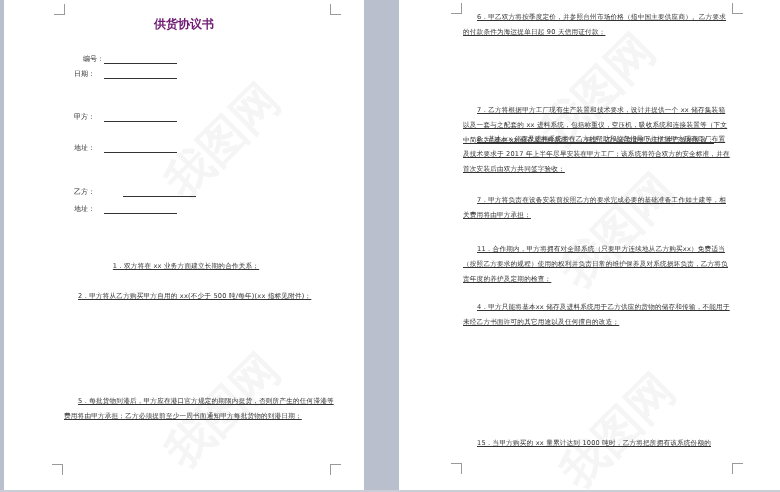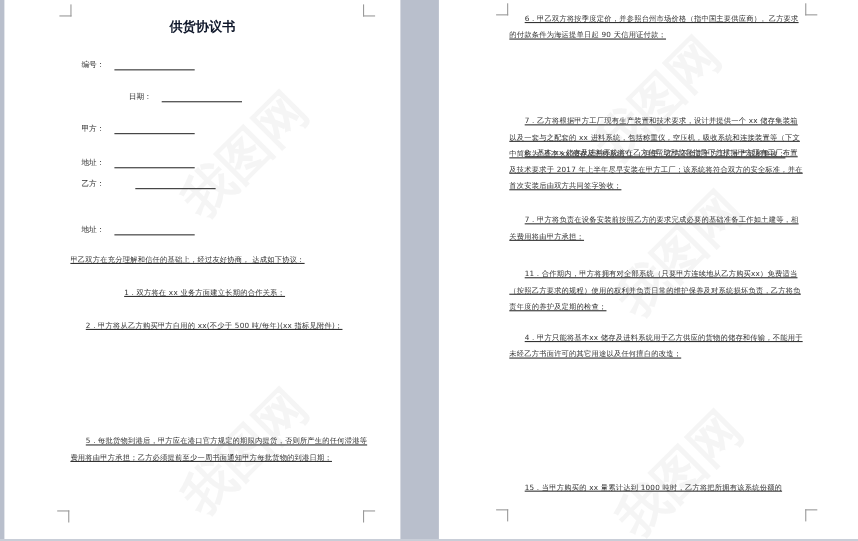--- a/index.html
+++ b/index.html
@@ -38,21 +38,21 @@
     .corner.br { border-left-width: 1px; border-top-width: 1px; }
 
     .doc-title {
       position: absolute;
       left: 0; right: 0;
       top: 16px;
       text-align: center;
       font-family: "DejaVu Serif", "Liberation Serif", serif;
       font-weight: bold;
       font-size: 12px;
-      color: #0f172a;
+      color: #701a75;
     }
     .field {
       position: absolute;
       left: 70px;
       font-size: 7px;
       color: #333;
       display: flex;
       align-items: flex-end;
     }
     .field .label { width: 30px; }
@@ -97,46 +97,45 @@
   <div class="corner tl" style="left:50px; top:4px;"></div>
   <div class="corner tr" style="left:326px; top:4px;"></div>
   <div class="corner bl" style="left:48px; top:464px;"></div>
   <div class="corner br" style="left:326px; top:464px;"></div>
 
   <div class="watermark" style="left:150px; top:110px;">我图网</div>
   <div class="watermark" style="left:150px; top:380px;">我图网</div>
 
   <div class="doc-title">供货协议书</div>
 
-  <div class="field" style="top:54px;">
+  <div class="field" style="top:54px;text-align:right;">
     <span class="label">编号：</span>
     <span class="line"></span>
   </div>
-  <div class="field" style="top:83px;margin-left:43px;">
+  <div class="field" style="top:69px;">
     <span class="label">日期：</span>
     <span class="line"></span>
   </div>
   <div class="field" style="top:112px;">
     <span class="label">甲方：</span>
     <span class="line"></span>
   </div>
   <div class="field" style="top:143px;">
     <span class="label">地址：</span>
     <span class="line"></span>
   </div>
-  <div class="field" style="top:162px;gap:19px;">
+  <div class="field" style="top:187px;gap:19px;">
     <span class="label">乙方：</span>
     <span class="line"></span>
   </div>
   <div class="field" style="top:204px;">
     <span class="label">地址：</span>
     <span class="line"></span>
   </div>
 
-  <div class="para" style="top:229px; width:260px;">甲乙双方在充分理解和信任的基础上，经过友好协商， 达成如下协议：</div>
   <div class="para indent" style="top:259px;text-align:center;">1．双方将在 xx 业务方面建立长期的合作关系；</div>
   <div class="para indent" style="top:289px; width:270px;">2．甲方将从乙方购买甲方自用的 xx(不少于 500 吨/每年)(xx 指标见附件)；</div>
   <div class="para indent" style="top:394px; width:270px;">5．每批货物到港后，甲方应在港口官方规定的期限内提货，否则所产生的任何滞港等费用将由甲方承担；乙方必须提前至少一周书面通知甲方每批货物的到港日期；</div>
 </div>
 
 <div class="page page-right">
   <div class="corner tl" style="left:52px; top:3px;"></div>
   <div class="corner tr" style="left:333px; top:3px;"></div>
   <div class="corner bl" style="left:52px; top:463px;"></div>
   <div class="corner br" style="left:333px; top:463px;"></div>

